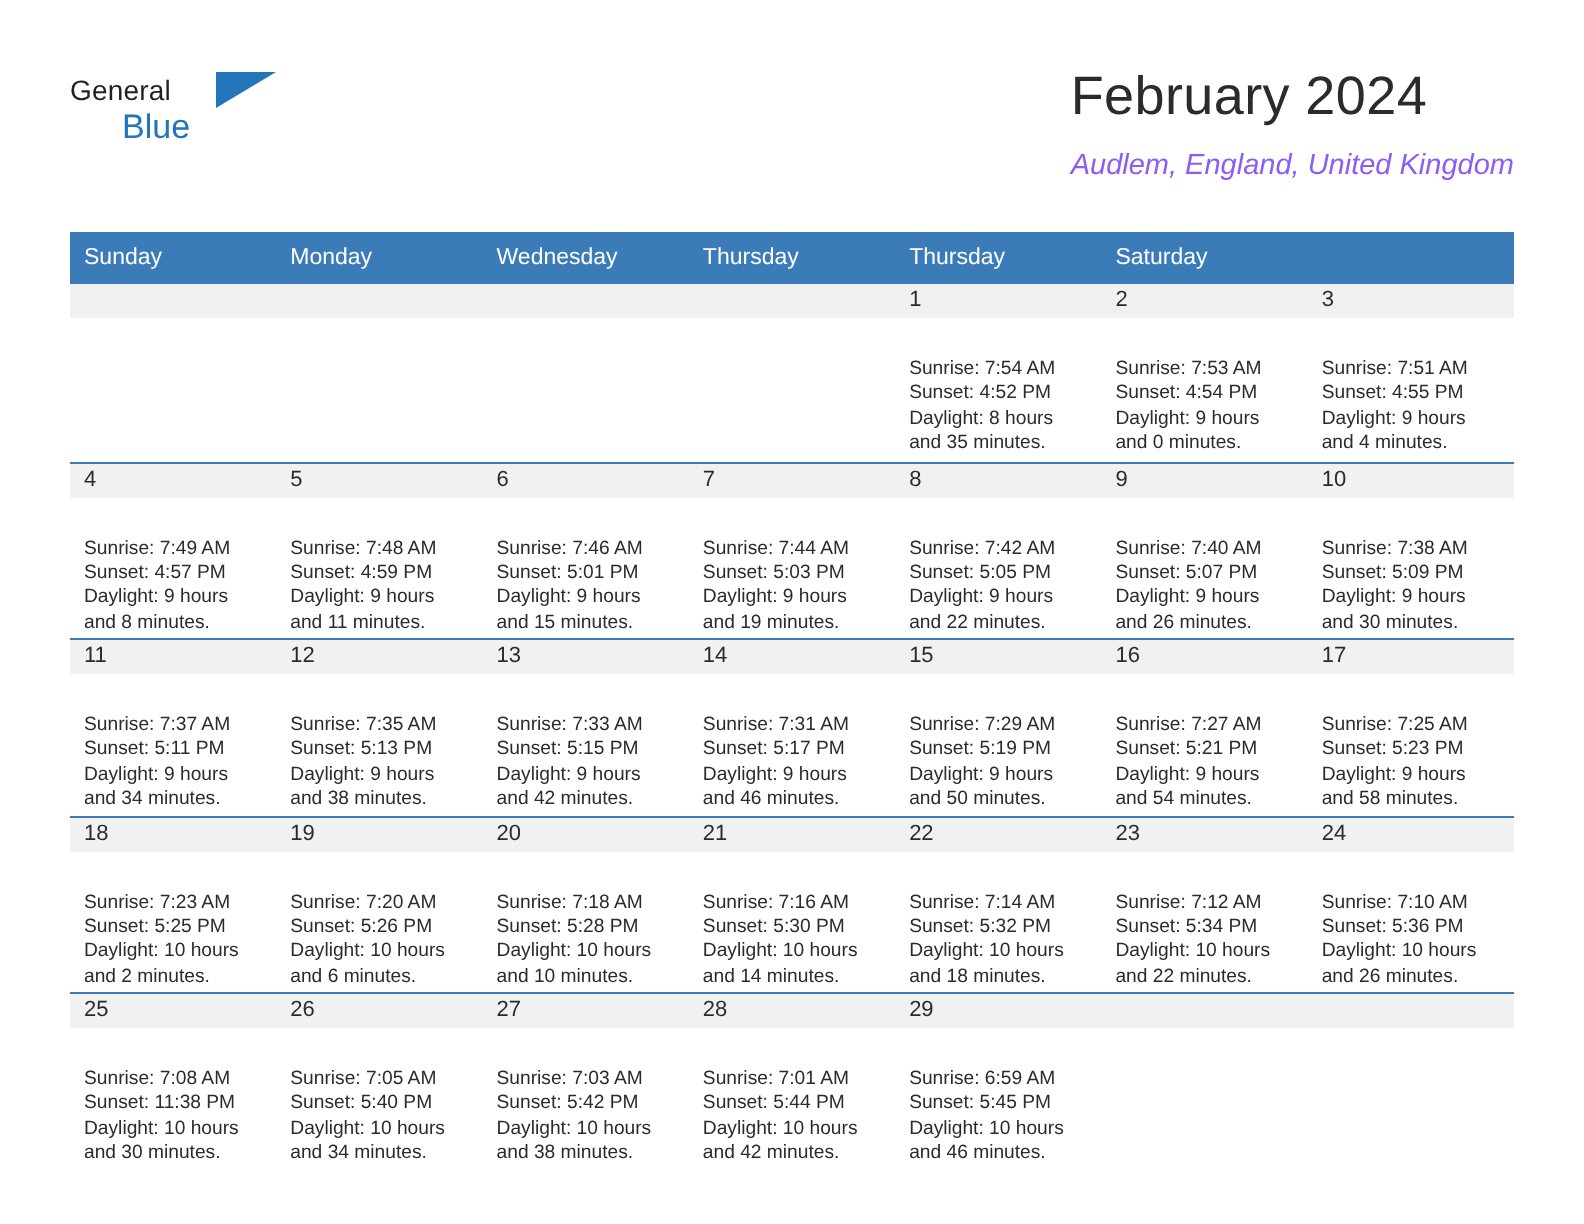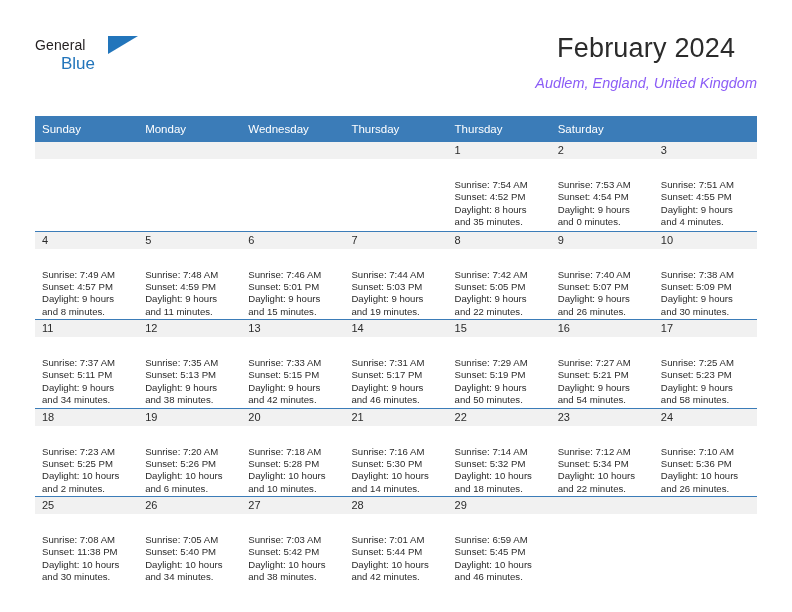--- a/index.html
+++ b/index.html
@@ -51,21 +51,21 @@
     position: absolute;
     left: 73px;
     top: 6px;
     width: 0;
     height: 0;
     border-left: 30px solid #2275bb;
     border-bottom: 18px solid transparent;
   }
 
   .title-block {
-    text-align: center;
+    text-align: left;
     padding-top: 2px;
   }
   .cal-title {
     font-size: 27px;
     font-weight: normal;
     color: #2b2b2b;
     line-height: 32px;
     letter-spacing: .2px;
   }
   .cal-subtitle {

